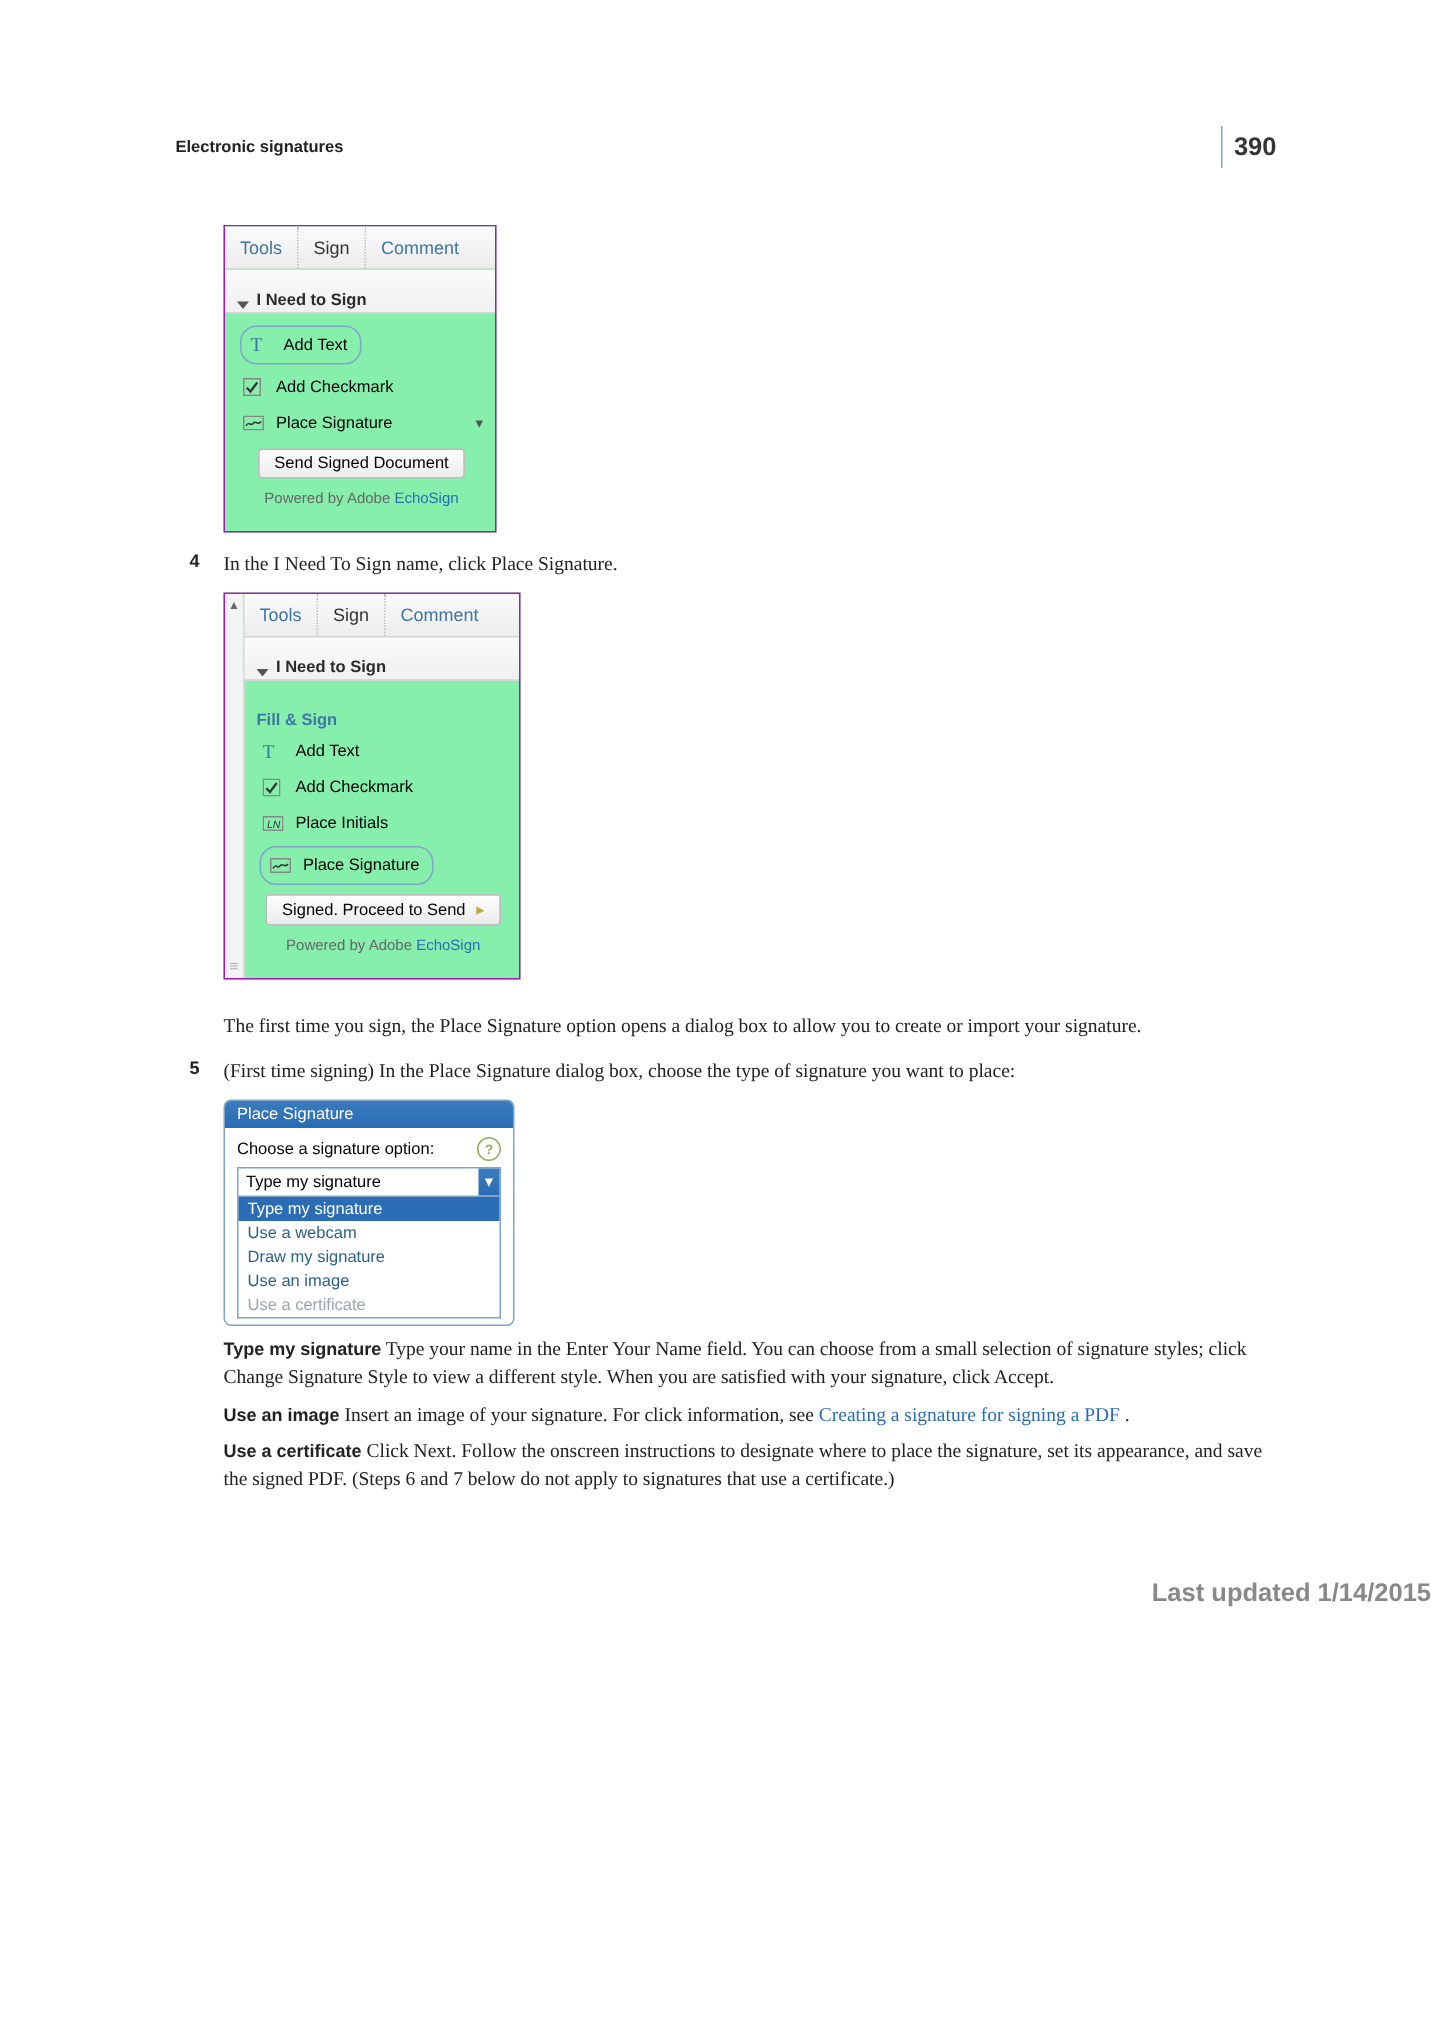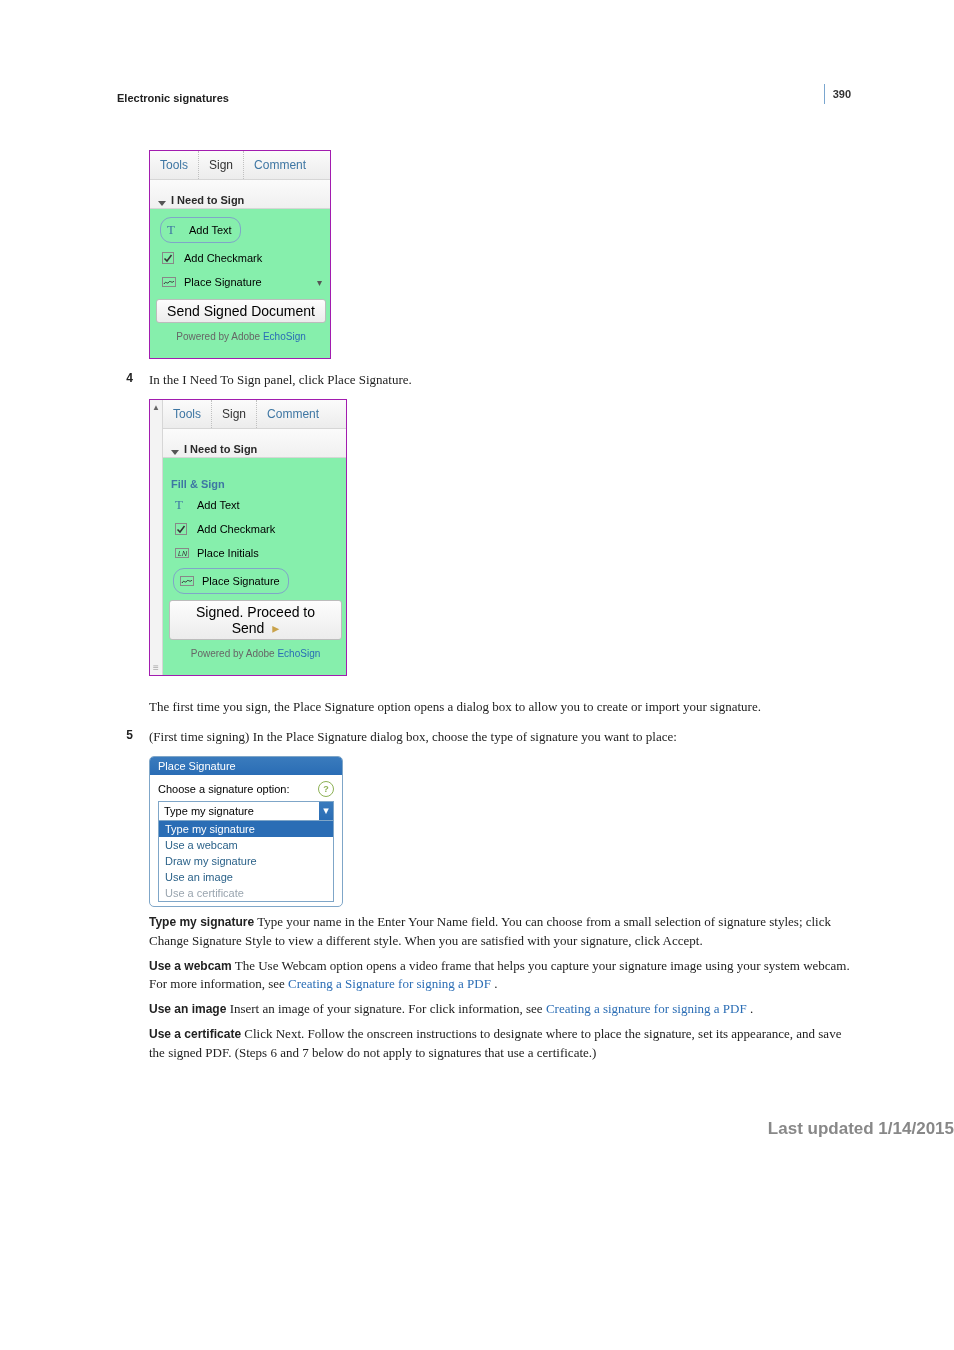--- a/index.html
+++ b/index.html
@@ -11,21 +11,21 @@
   .page {
     padding: 92px 0 60px 0;
     position: relative;
   }
   .pagenum-block {
     position: absolute;
     top: 84px;
     right: 103px;
     border-left: 1px solid #7aa6cf;
     padding: 4px 0 4px 8px;
-    font-size: 11px;
+    font-size: 17px;
     font-weight: bold;
     color: #333;
   }
   .left-col {
     margin-left: 117px;
     margin-right: 120px;
   }
   .section-heading {
     font-size: 11px;
     font-weight: bold;
@@ -77,21 +77,21 @@
   .panel-body { padding: 6px 4px 10px 6px; }
   .panel-item { display:flex; align-items:center; height:22px; margin: 2px 0; padding-left:6px; border-radius:3px; cursor:pointer;}
   .panel-item.circled { border:1px solid #7fa6c8; border-radius:11px; padding:1px 8px 1px 6px; display:inline-flex; margin-left:4px;}
   .panel-item .icon { width:16px; display:inline-flex; margin-right:6px; color:#666;}
   .caret-down { float:right; font-size:10px; color:#555; margin-right:4px;}
   .panel-btn-row { display:flex; justify-content:center; padding:4px 0;}
   .panel-btn {
     background: linear-gradient(#fdfdfd,#ececec);
     border:1px solid #bcbcbc;
     border-radius:3px;
-    font-size:14px;
+    font-size:11px;
     padding:3px 10px;
     cursor:pointer;
   }
   .powered { text-align:center; font-size:10px; color:#666; padding:4px 0 6px 0;}
   .powered a { color:#2a6db5;}
   .content-left { margin-left: 149px; margin-right: 100px; }
   .numbered-row { display:flex; margin: 12px 0 10px 0;}
   .step-num { width:16px; text-align:right; margin-right:16px; font-weight:bold; font-size:12px; color:#222;}
   .step-text { font-size:13px; color:#222; line-height:1.35; flex:1; font-family: "Minion Pro", Georgia, serif;}
   .para { font-size:13px; color:#222; line-height:1.45; font-family: "Minion Pro", Georgia, serif; margin:6px 0;}
@@ -180,21 +180,21 @@
         <div class="powered">
           <span>Powered by Adobe </span><a class="link">EchoSign</a>
         </div>
       </div>
     </div>
   </div>
 
   <div class="left-col">
     <div class="numbered-row">
       <div class="step-num">4</div>
-      <div class="step-text">In the I Need To Sign panel, click Place Signature.</div>
+      <div class="step-text">In the I Need To Sign name, click Place Signature.</div>
     </div>
   </div>
 
   <div class="content-left">
     <div class="panel panel2">
       <div class="side-strip">
         <div class="side-arrow">▲</div>
         <div class="side-grip">≡</div>
       </div>
       <div style="flex:1;">
@@ -284,23 +284,20 @@
           <div class="opt">Use an image</div>
           <div class="opt dis">Use a certificate</div>
         </div>
       </div>
     </div>
 
     <div class="para">
       <span class="run-in">Type my signature</span><span>  Type your name in the Enter Your Name field. You can choose from a small selection of signature styles; click Change Signature Style to view a different style. When you are satisfied with your signature, click Accept.</span>
     </div>
     <div class="para">
-      <span class="run-in">Use a webcam</span><span>  The Use Webcam option opens a video frame that helps you capture your signature image using your system webcam. For more information, see </span><a class="link">Creating a Signature for signing a PDF </a><span>.</span>
-    </div>
-    <div class="para">
       <span class="run-in">Use an image</span><span>  Insert an image of your signature. For click information, see </span><a class="link">Creating a signature for signing a PDF </a><span>.</span>
     </div>
     <div class="para">
       <span class="run-in">Use a certificate</span><span>  Click Next. Follow the onscreen instructions to designate where to place the signature, set its appearance, and save the signed PDF. (Steps 6 and 7 below do not apply to signatures that use a certificate.)</span>
     </div>
   </div>
 
   <div class="footer">Last updated 1/14/2015</div>
 </div>
 

